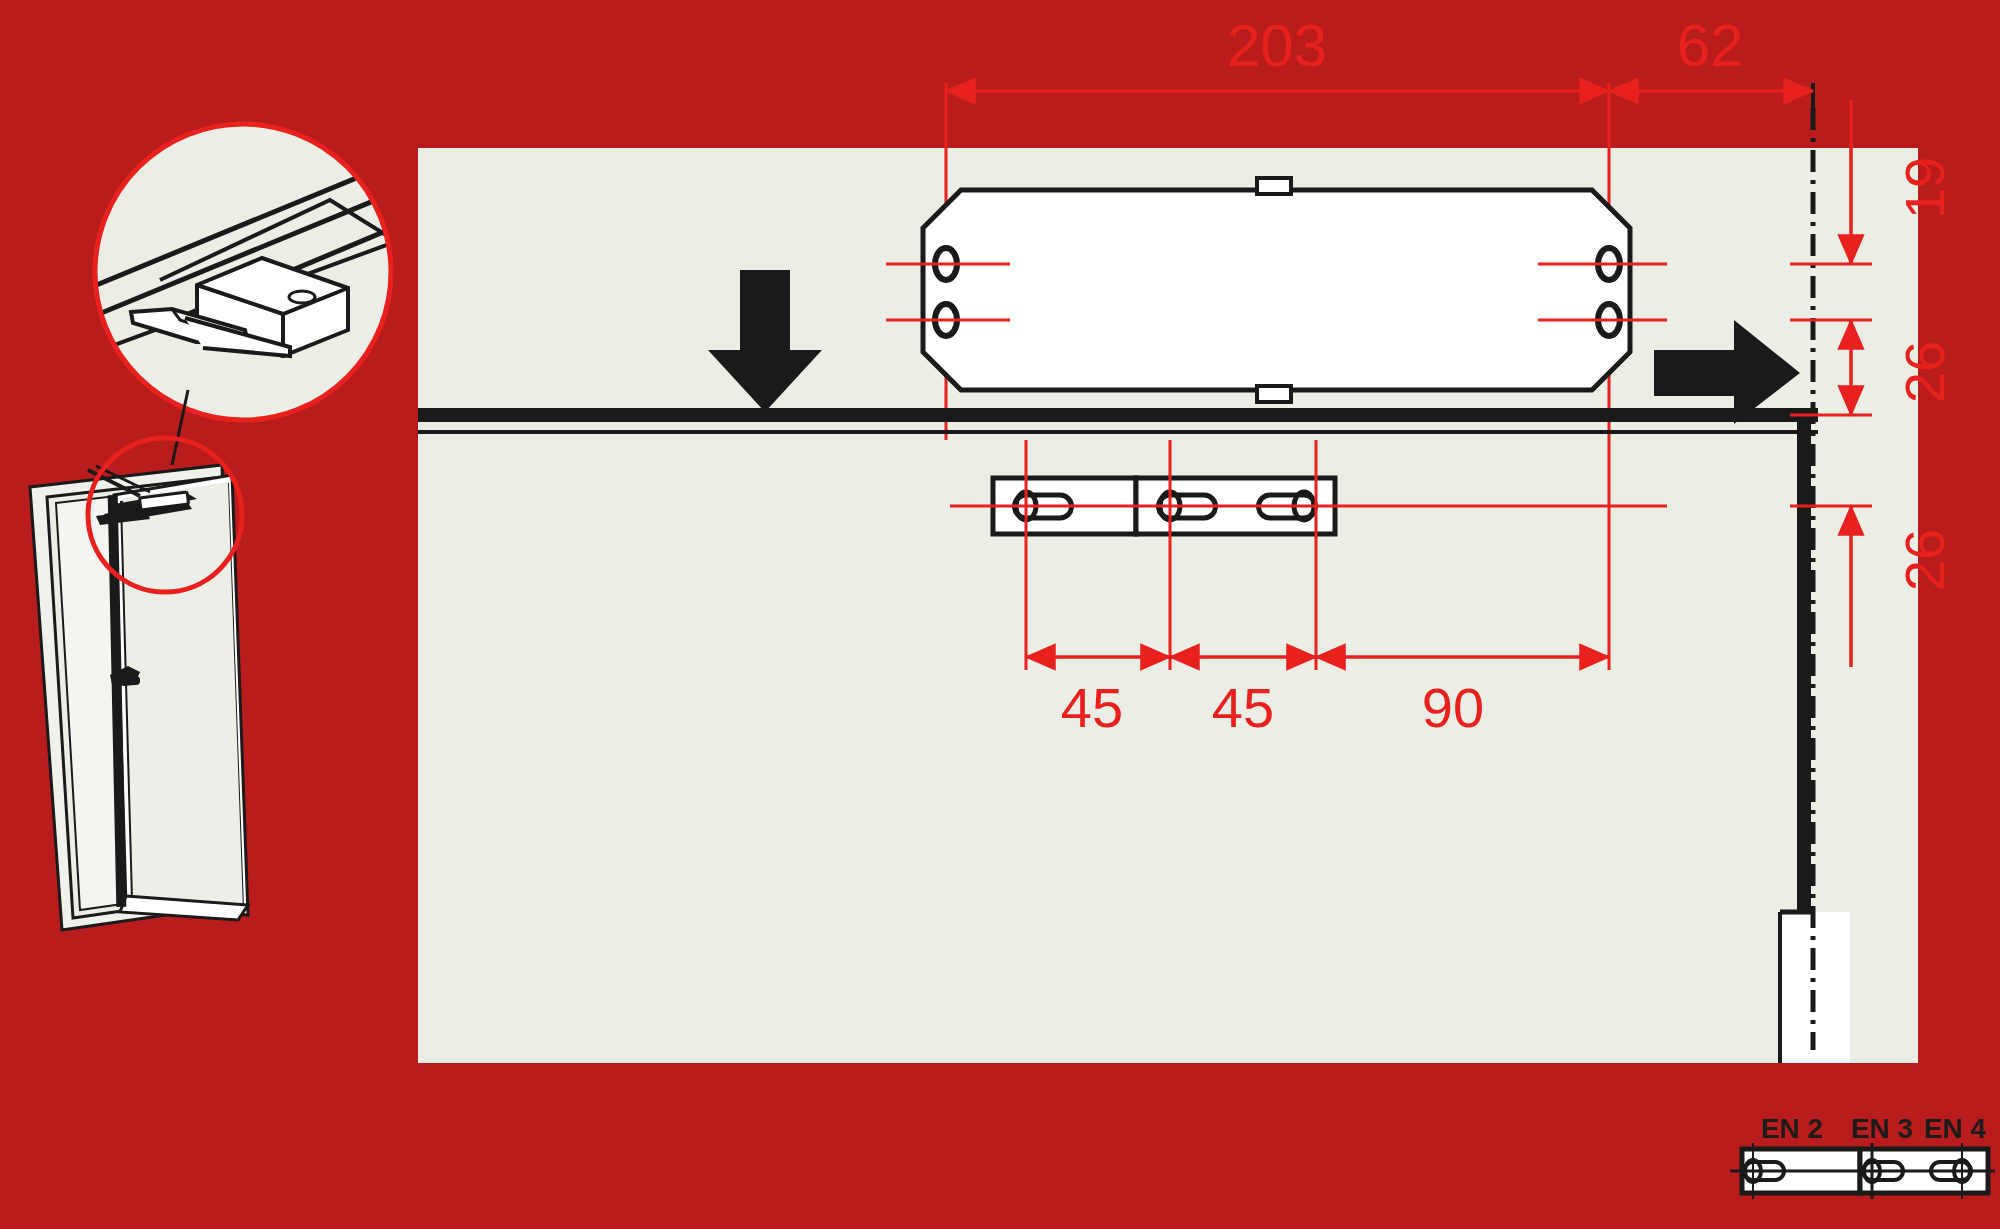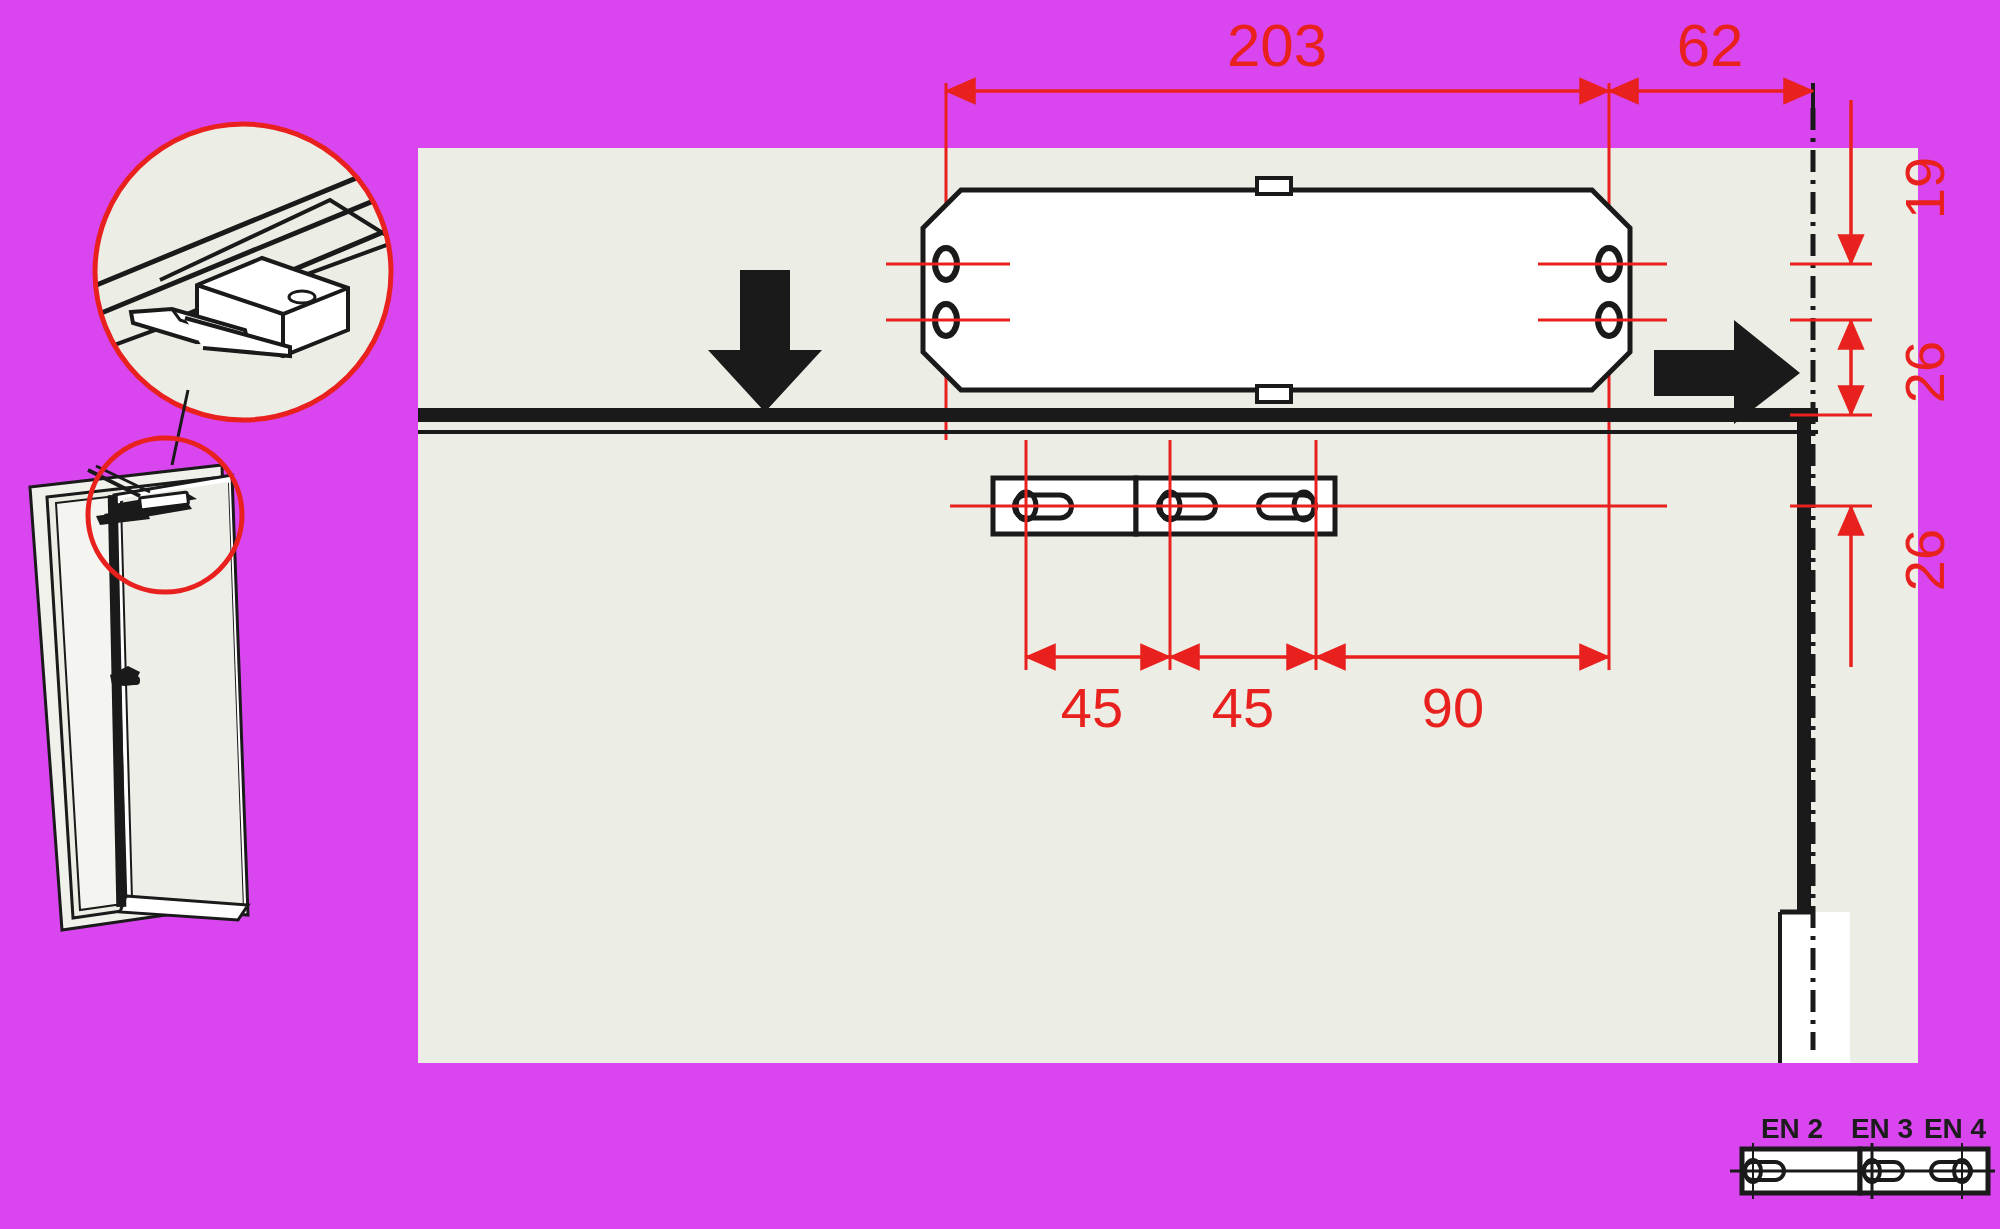--- a/index.html
+++ b/index.html
@@ -1,17 +1,17 @@
 <!DOCTYPE html>
 <html><head>
 <meta charset="utf-8">
 <style>
   html,body{margin:0;padding:0;background:#ffffff;}
   body{width:2000px;height:1229px;font-family:"Liberation Sans",sans-serif;overflow:hidden;}
-  #stage{position:relative;width:2000px;height:1229px;background:#d946ef;}
+  #stage{position:relative;width:2000px;height:1229px;background:#b91c1c;}
   #stage svg{position:absolute;left:0;top:0;}
   .dimtxt{fill:#e8211f;font-family:"Liberation Sans",sans-serif;font-weight:400;}
   .entxt{fill:#1c1c1c;font-family:"Liberation Sans",sans-serif;font-weight:700;}
 </style>
 </head>
 <body>
 
 <div id="stage">
 
   <svg width="2000" height="1229" viewBox="0 0 2000 1229">

